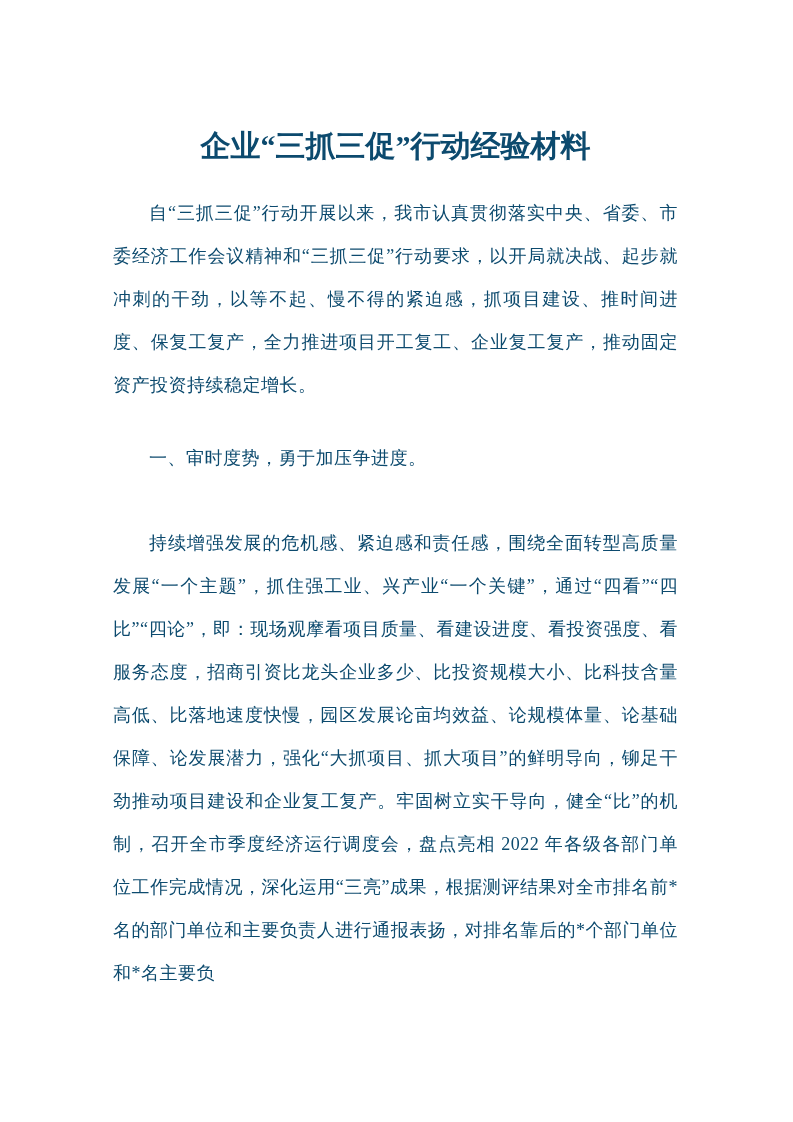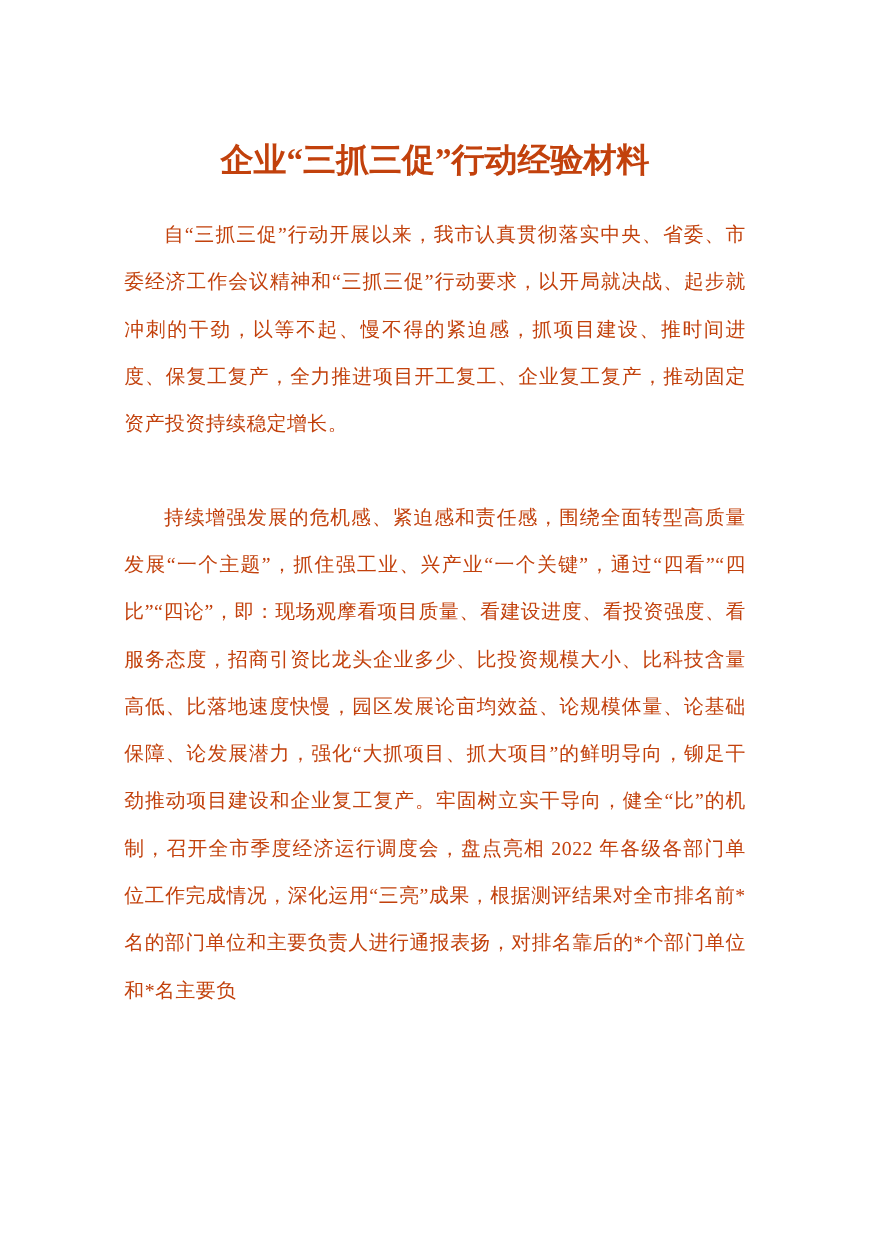--- a/index.html
+++ b/index.html
@@ -9,21 +9,21 @@
   }
   .page {
     position: relative;
     width: 793px;
     height: 1122px;
     margin: 0 auto;
     background: #ffffff;
     box-sizing: border-box;
     padding: 126px 115px 0 113px;
     overflow: hidden;
-    color: #c2410c;
+    color: #0c4a6e;
     font-family: "Liberation Serif", serif;
   }
   .doc-title {
     margin: 0 0 26px 0;
     font-size: 30px;
     line-height: 40px;
     font-weight: bold;
     text-align: center;
     letter-spacing: 0px;
   }
@@ -44,15 +44,16 @@
   }
 </style>
 </head>
 <body>
 
 <div class="page">
   <h1 class="doc-title">企业“三抓三促”行动经验材料</h1>
 
   <p class="body-par par-1">自“三抓三促”行动开展以来，我市认真贯彻落实中央、省委、市委经济工作会议精神和“三抓三促”行动要求，以开局就决战、起步就冲刺的干劲，以等不起、慢不得的紧迫感，抓项目建设、推时间进度、保复工复产，全力推进项目开工复工、企业复工复产，推动固定资产投资持续稳定增长。</p>
 
+  <p class="section-heading">一、审时度势，勇于加压争进度。</p>
 
   <p class="body-par par-2">持续增强发展的危机感、紧迫感和责任感，围绕全面转型高质量发展“一个主题”，抓住强工业、兴产业“一个关键”，通过“四看”“四比”“四论”，即：现场观摩看项目质量、看建设进度、看投资强度、看服务态度，招商引资比龙头企业多少、比投资规模大小、比科技含量高低、比落地速度快慢，园区发展论亩均效益、论规模体量、论基础保障、论发展潜力，强化“大抓项目、抓大项目”的鲜明导向，铆足干劲推动项目建设和企业复工复产。牢固树立实干导向，健全“比”的机制，召开全市季度经济运行调度会，盘点亮相 2022 年各级各部门单位工作完成情况，深化运用“三亮”成果，根据测评结果对全市排名前*名的部门单位和主要负责人进行通报表扬，对排名靠后的*个部门单位和*名主要负</p>
 </div>
 
 </body></html>

